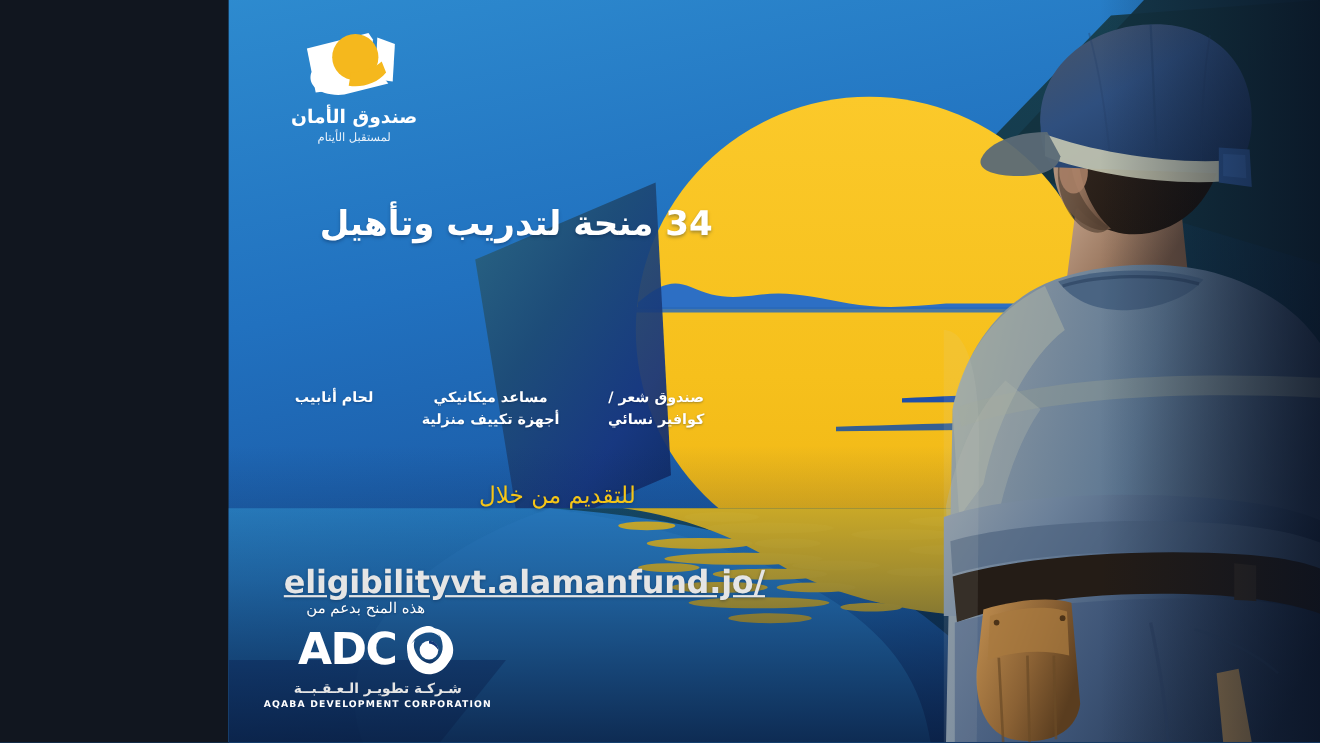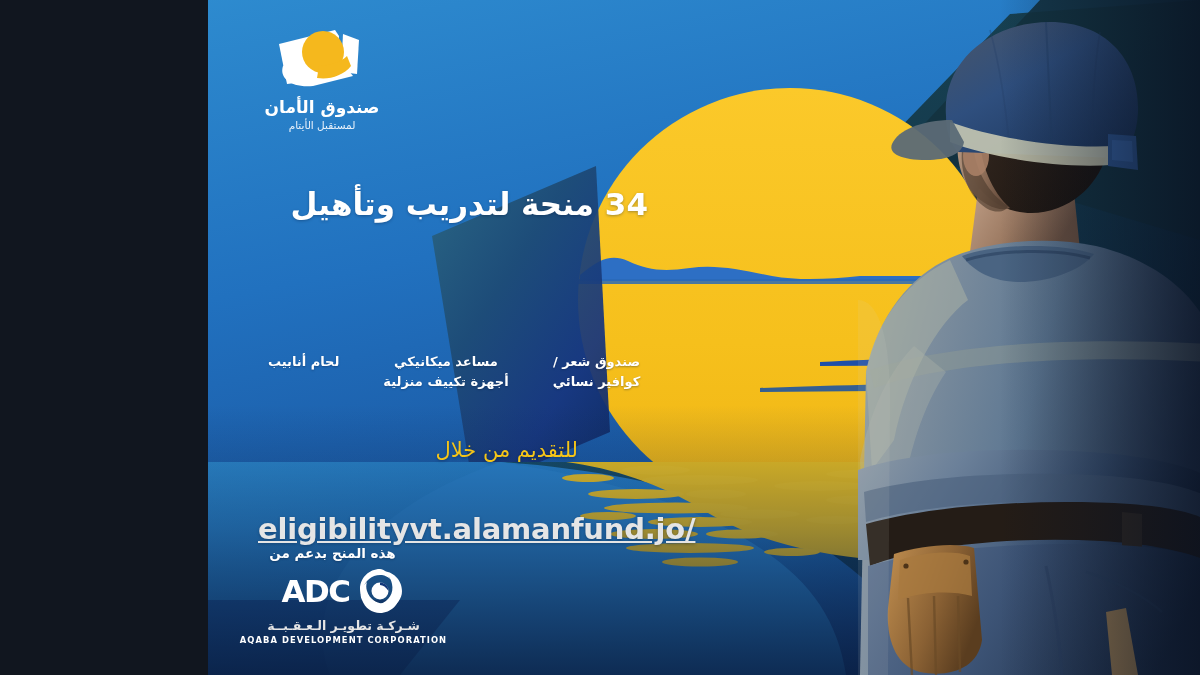--- a/index.html
+++ b/index.html
@@ -155,37 +155,37 @@
   
   .footer{
     position:absolute;
     left:28px; top:545px;
     width:215px;
     text-align:center;
   }
   .footer-lead{
     color:#ffffff;
     font-size:13.5px;
-    font-weight:bold;
+    font-weight:normal;
     direction:rtl;
     text-align:center;
     padding-right:22px;
     text-shadow:0 1px 2px rgba(8,30,62,.4);
   }
   .adc-block{
     margin-top:4px;
     display:flex;
     align-items:center;
     justify-content:center;
     gap:4px;
   }
   .adc-mark{ width:52px; height:52px; flex:0 0 auto; }
   .adc-word{
     color:#ffffff;
-    font-size:31px;
+    font-size:40px;
     font-weight:bold;
     letter-spacing:-1.5px;
     line-height:1;
     font-family:"DejaVu Sans","Liberation Sans",sans-serif;
     direction:ltr;
   }
   .adc-ar{
     color:#e5e5e5;
     font-size:12.5px;
     font-weight:bold;

